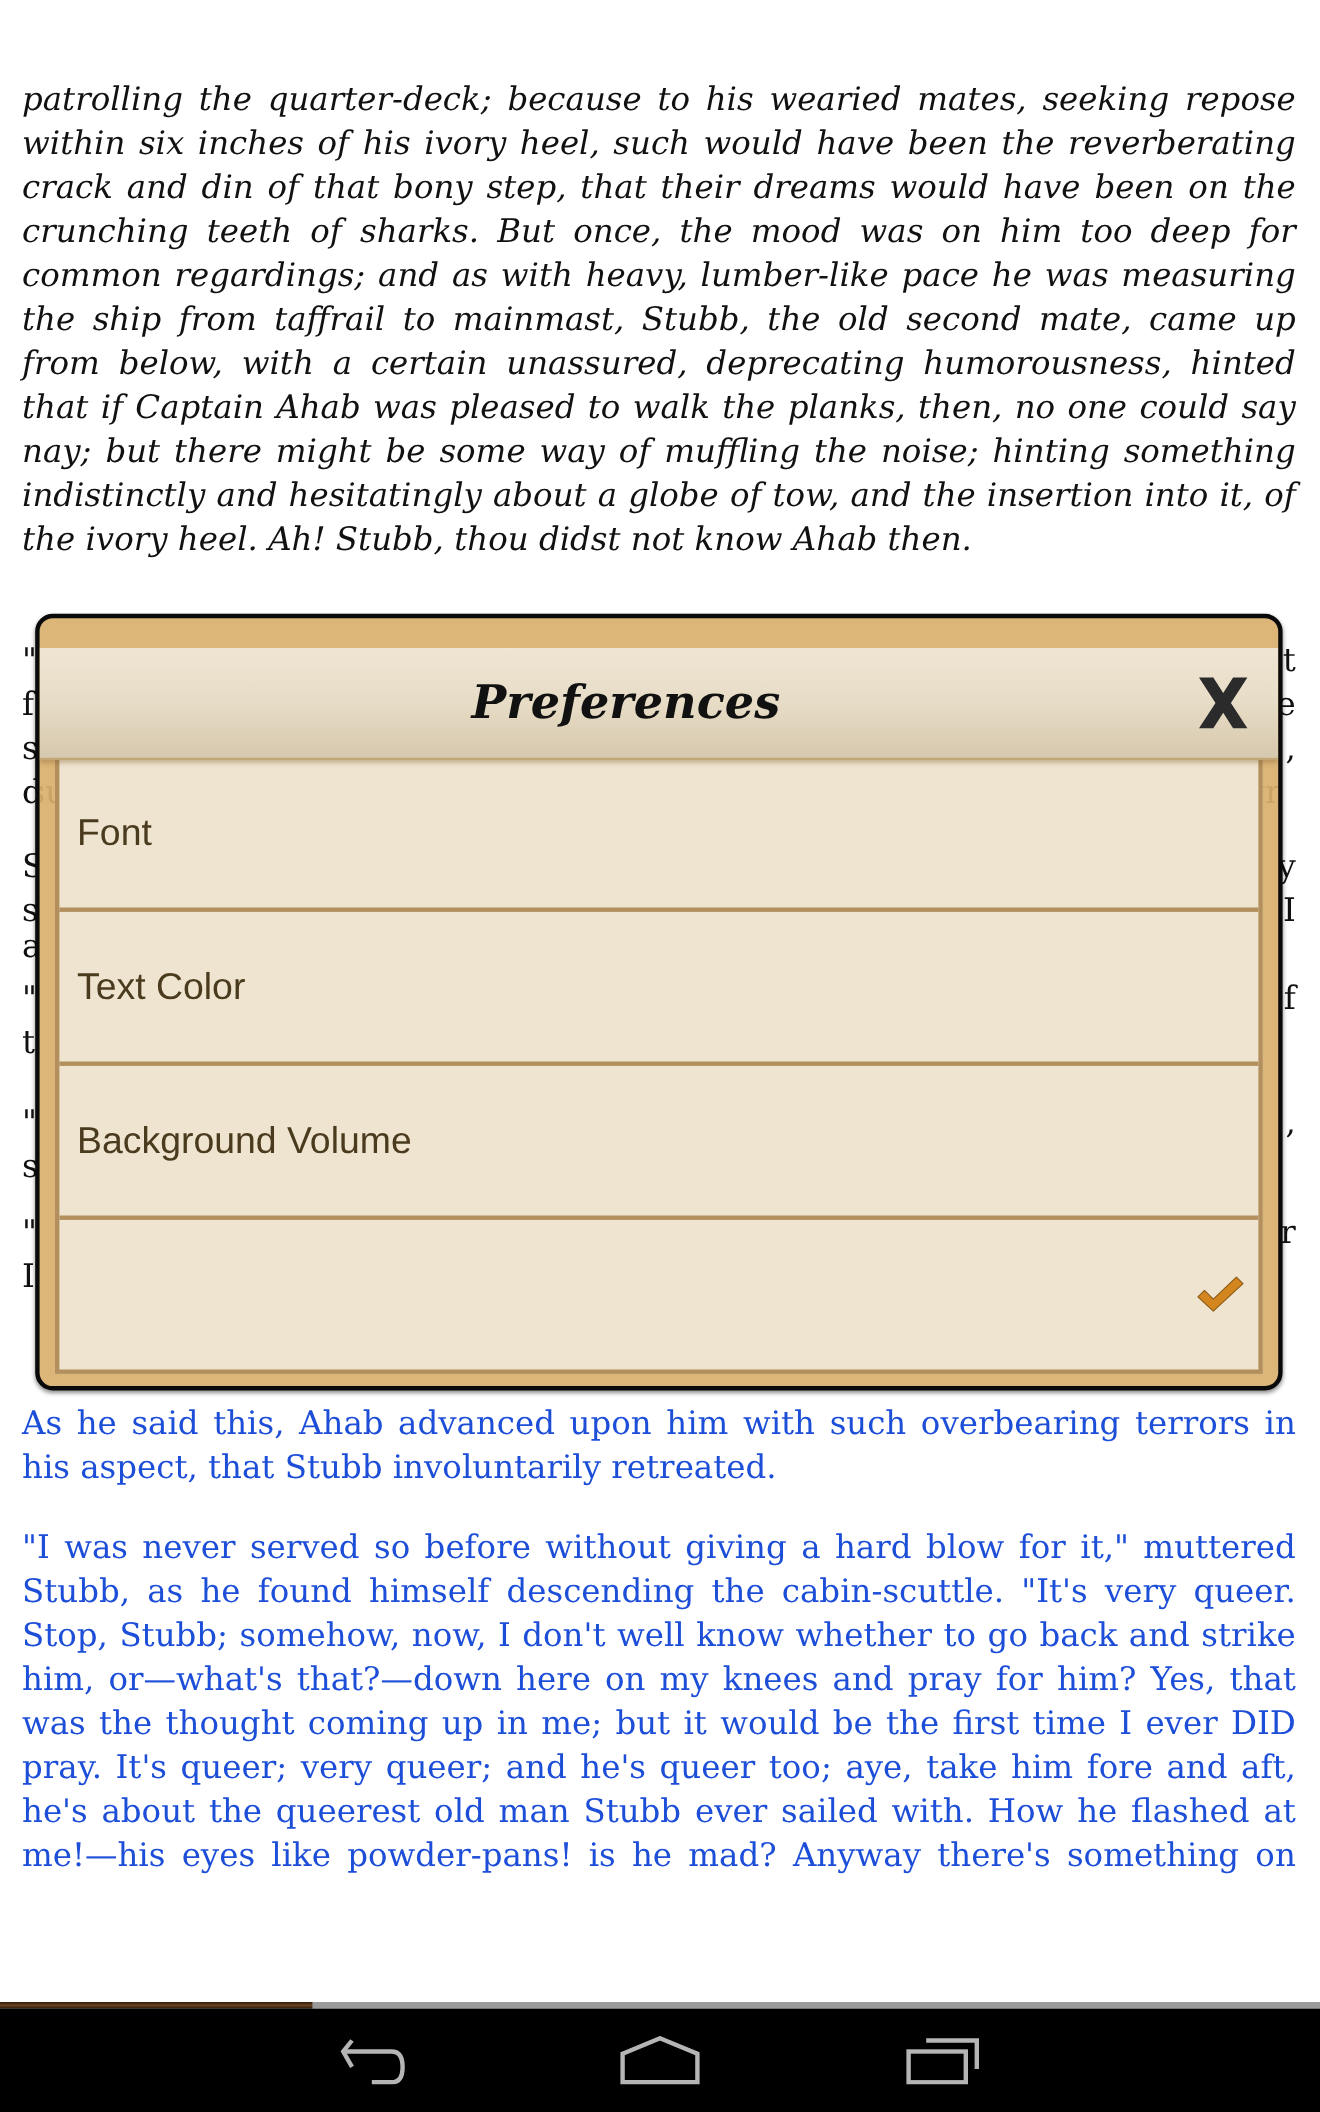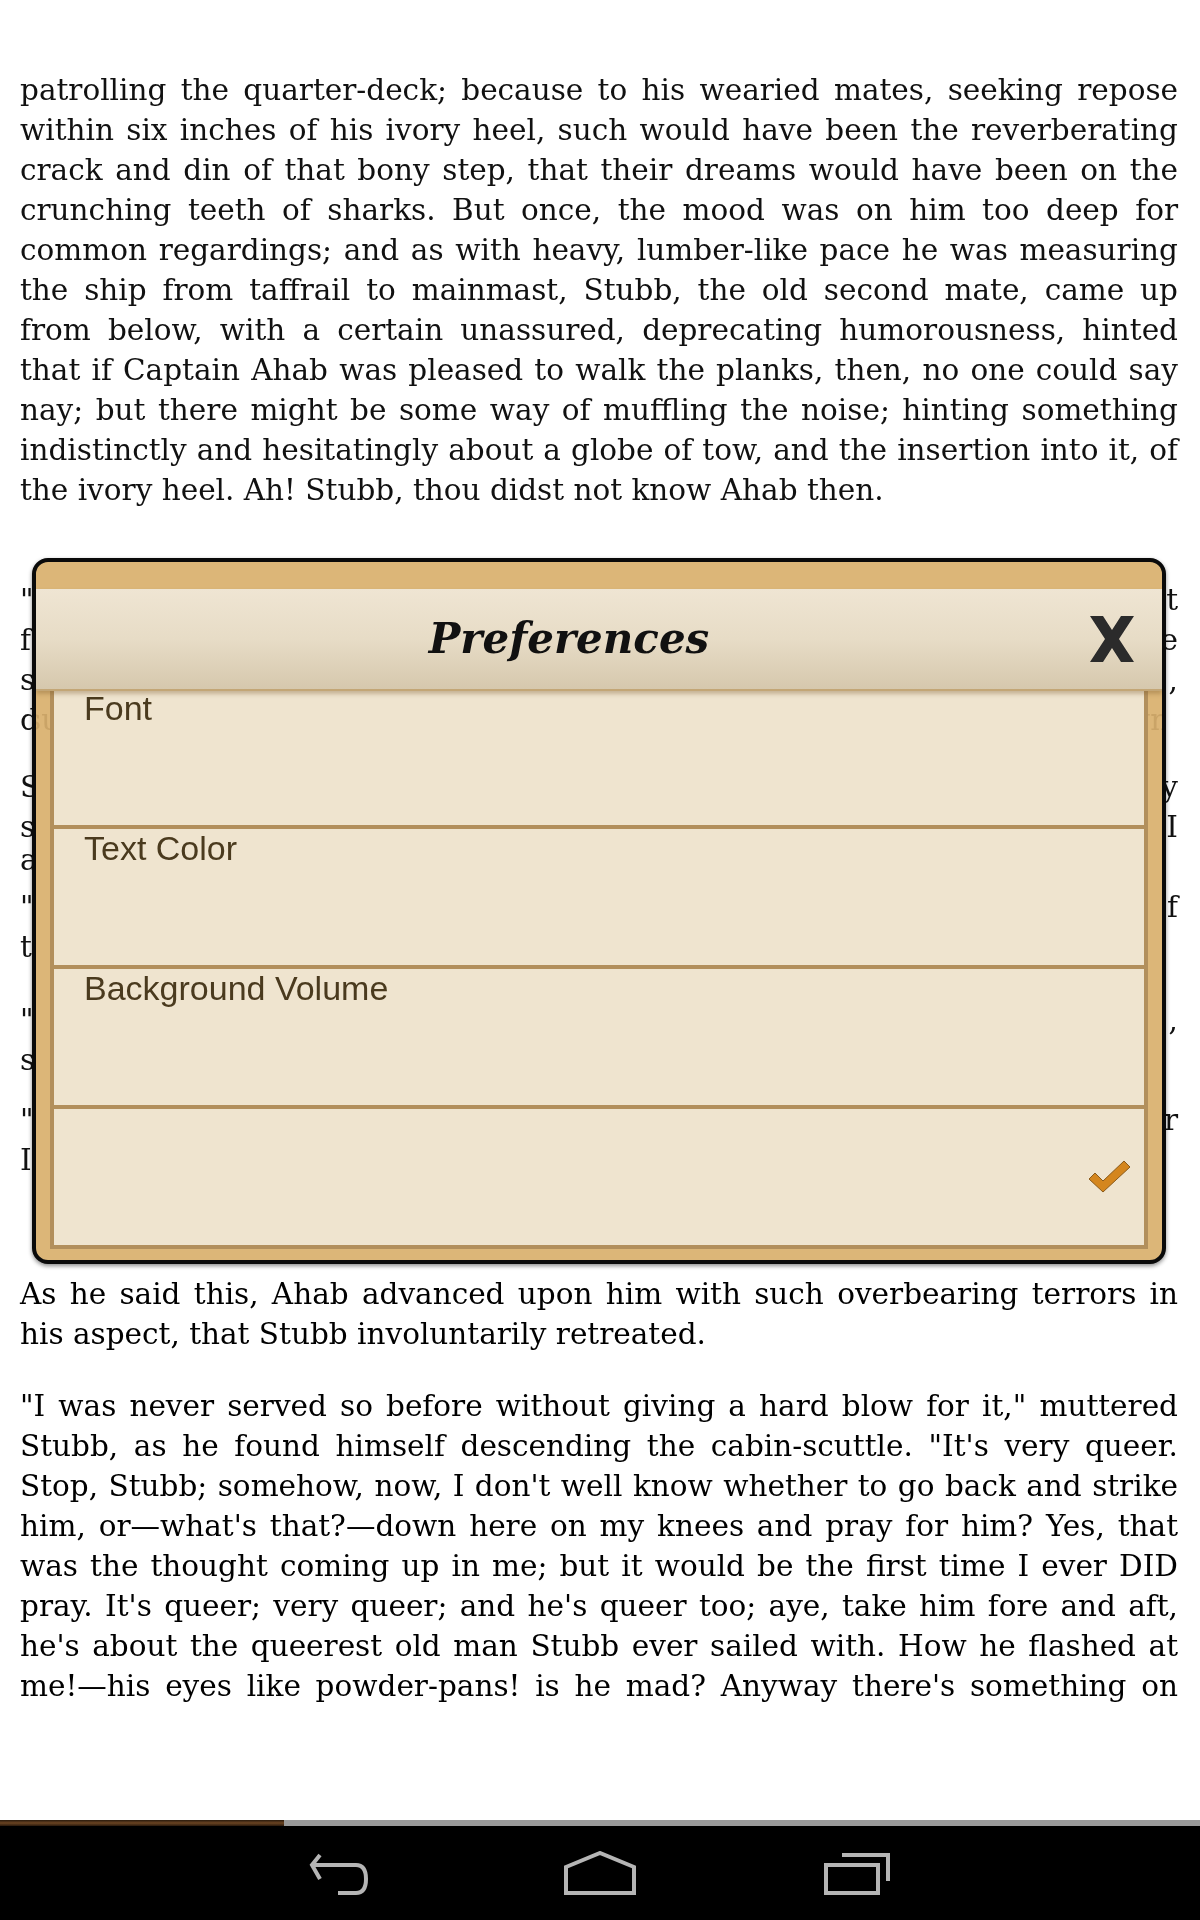--- a/index.html
+++ b/index.html
@@ -10,20 +10,21 @@
     position: relative;
   }
   .reader {
     position: absolute;
     left: 20px; top: 70px;
     width: 1158px;
     font-family: "DejaVu Serif", "Liberation Serif", serif;
     font-size: 29.5px;
     line-height: 40px;
     color: #111;
+    font-style: italic;
   }
   .para {
     margin: 0 0 32px 0;
     text-align: justify;
     text-align-last: left;
   }
   
   .middle-block {
     position: absolute;
     left: 20px; top: 580px;
@@ -33,21 +34,21 @@
     line-height: 40px;
     color: #111;
   }
   .lower {
     position: absolute;
     left: 20px; top: 1274px;
     width: 1158px;
     font-family: "DejaVu Serif", "Liberation Serif", serif;
     font-size: 29.5px;
     line-height: 40px;
-    color: #000000;
+    color: #1d4ed8;
   }
 
   
   .dialog {
     position: absolute;
     left: 32px; top: 558px;
     width: 1134px; height: 706px;
     border: 4px solid #0a0a0a;
     border-radius: 16px;
     background: #dcb678;
@@ -106,22 +107,22 @@
     height: 564px;
     border: 4px solid #b28f5c;
     box-sizing: border-box;
     background: #efe4cf;
   }
   .pref-item {
     position: relative;
     height: 140px;
     border-bottom: 4px solid #b28f5c;
     box-sizing: border-box;
-    display: flex; align-items: flex-start;
-    padding-left: 30px;
+    display: flex; align-items: center;
+    padding-left: 16px;
     cursor: pointer;
   }
   .pref-item:last-child { border-bottom: none; height: 136px; }
   .pref-label {
     font-family: "Liberation Sans", "DejaVu Sans", sans-serif;
     font-size: 34px;
     color: #4a3a1e;
   }
   .check {
     position: absolute;

